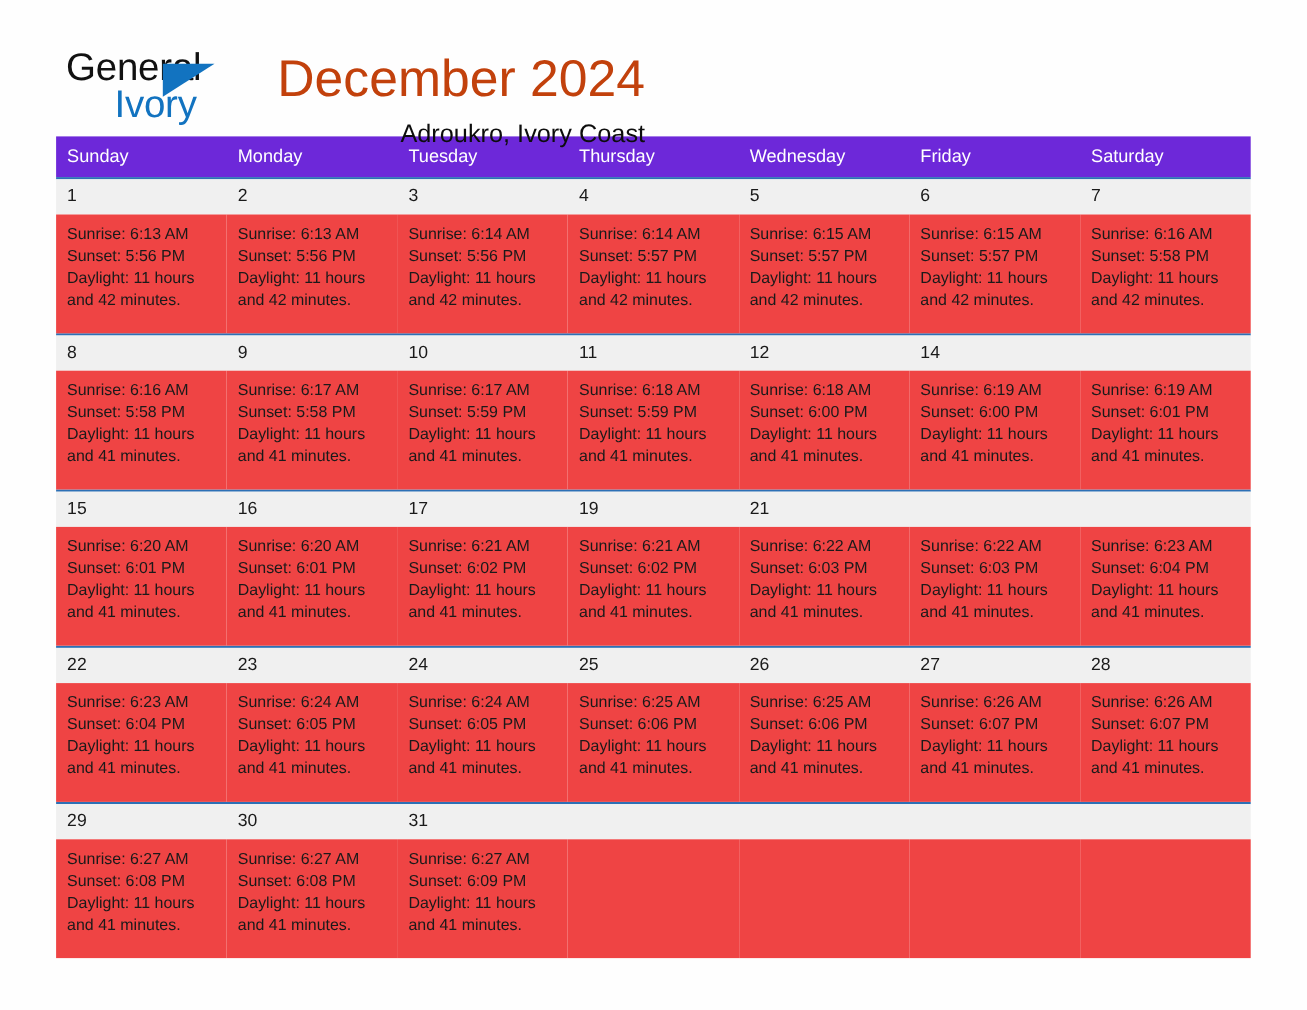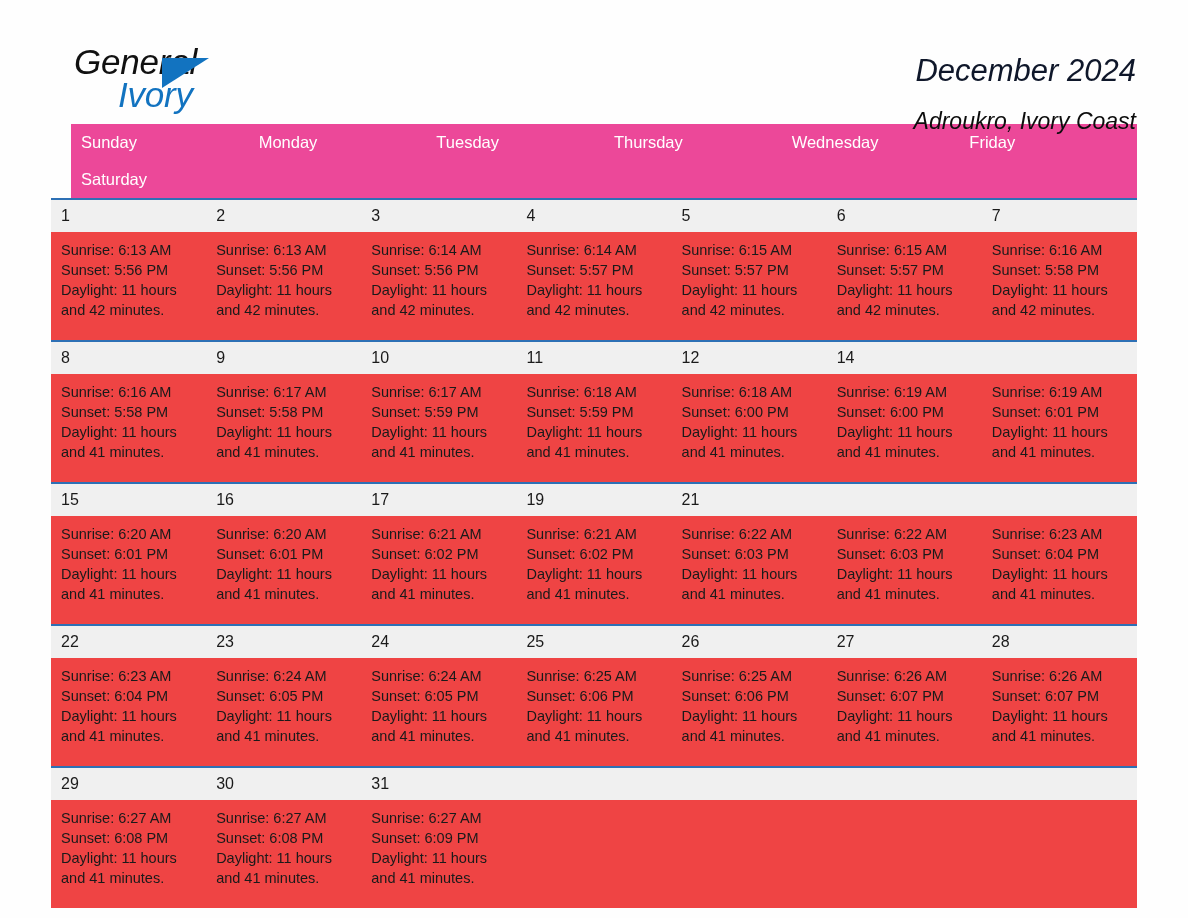--- a/index.html
+++ b/index.html
@@ -17,24 +17,22 @@
     position: relative;
     width: 1188px;
     height: 918px;
     padding: 0;
   }
 
   
   .top-bar {
     display: flex;
     align-items: flex-start;
-    justify-content: space-between;
-    padding: 44px 52px 0 66px;
+    padding: 44px 52px 0 52px;
     height: 110px;
-    font-style: italic;
   }
 
   .logo {
     position: relative;
     width: 200px;
     height: 70px;
     padding-left: 8px;
   }
   .logo-general {
     font-size: 35px;
@@ -60,45 +58,44 @@
     height: 0;
     border-left: 47px solid #1273c0;
     border-bottom: 30px solid transparent;
   }
 
   .title-block {
     text-align: right;
     padding-top: 2px;
   }
   .cal-title {
-    font-size: 31px;
+    font-size: 47px;
     line-height: 50px;
     font-weight: 400;
-    color: #0f172a;
+    color: #c2410c;
     letter-spacing: 0px;
   }
   .cal-subtitle {
     font-size: 23px;
     line-height: 34px;
     font-weight: 400;
     color: #0d0d0d;
     margin-top: 8px;
   }
 
   
   .calendar {
     margin: 14px 51px 0 51px;
     width: 1086px;
   }
 
   .weekday-row {
     display: grid;
-    grid-template-columns: repeat(6, 1fr);
-    background: #ec4899;
-    margin-left: 20px;
+    grid-template-columns: repeat(7, 1fr);
+    background: #6d28d9;
   }
   .weekday {
     color: #ffffff;
     font-size: 16.5px;
     line-height: 18px;
     padding: 9px 0 10px 10px;
     font-weight: 400;
   }
 
   .week-row {

